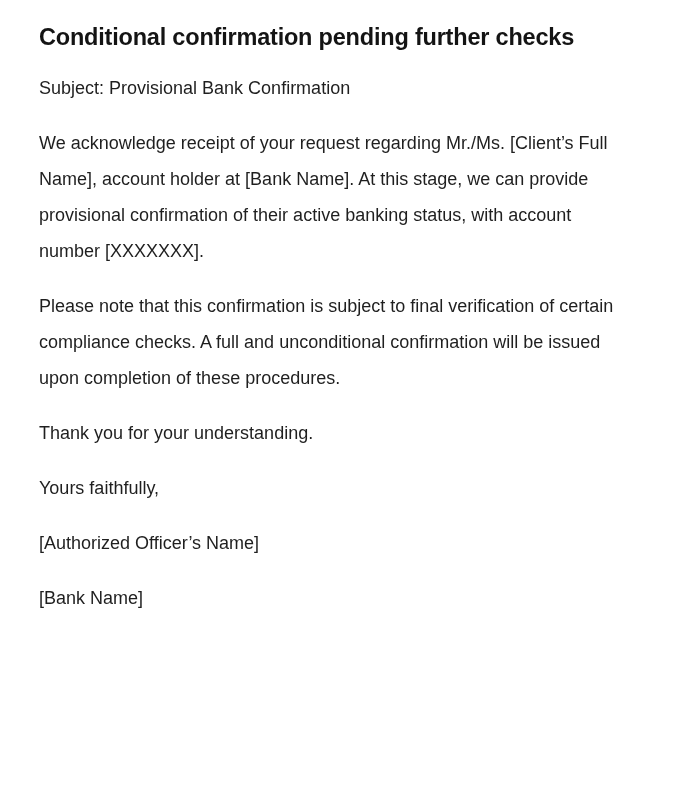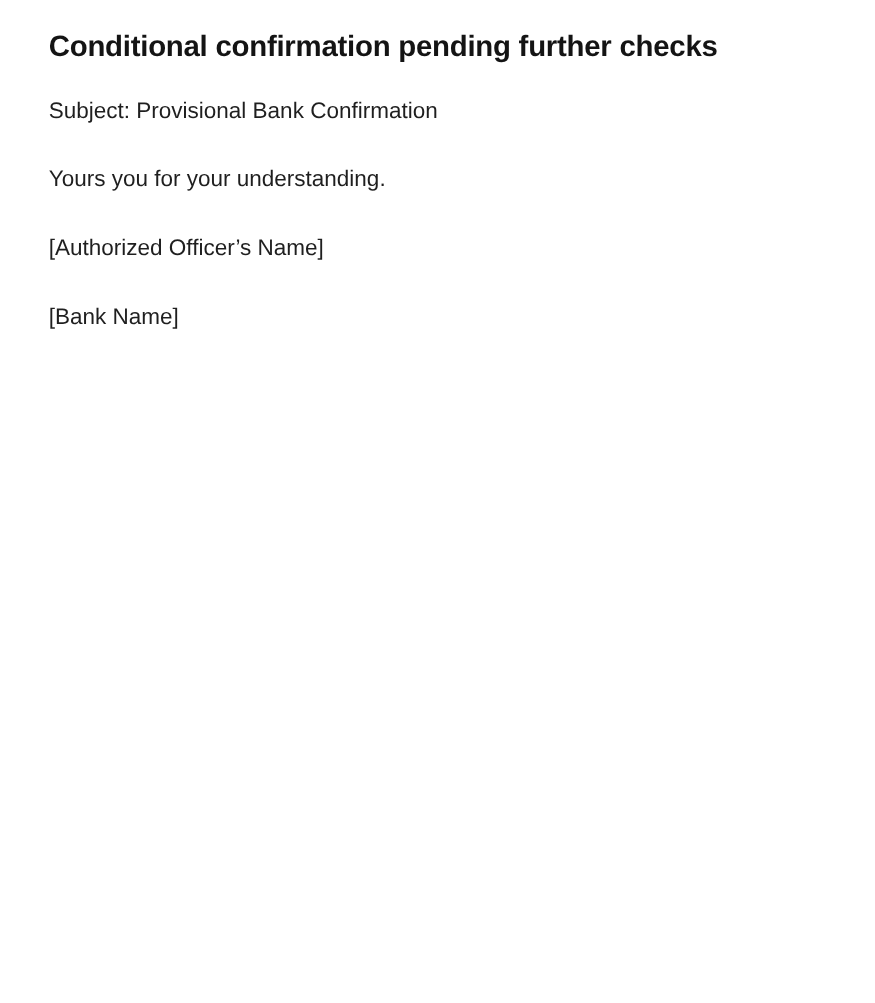--- a/index.html
+++ b/index.html
@@ -47,23 +47,26 @@
 </head>
 <body>
 
 <div class="letter">
 
   <h1 class="letter-heading">Conditional confirmation pending further checks</h1>
 
   <p class="letter-para">Subject: Provisional Bank Confirmation</p>
 
 
+  <p class="letter-para">We acknowledge receipt of your request regarding Mr./Ms. [Client’s Full Name], account holder at [Bank Name]. At this stage, we can provide provisional confirmation of their active banking status, with account number [XXXXXXX].</p>
 
+  <p class="letter-para">Please note that this confirmation is subject to final verification of certain compliance checks. A full and unconditional confirmation will be issued upon completion of these procedures.</p>
 
-  <p class="letter-para">Yours you for your understanding.</p>
+  <p class="letter-para">Thank you for your understanding.</p>
 
+  <p class="letter-para">Yours faithfully,</p>
 
   <p class="letter-para">[Authorized Officer’s Name]</p>
 
 
   <p class="letter-para">[Bank Name]</p>
 
 </div>
 
 </body></html>

